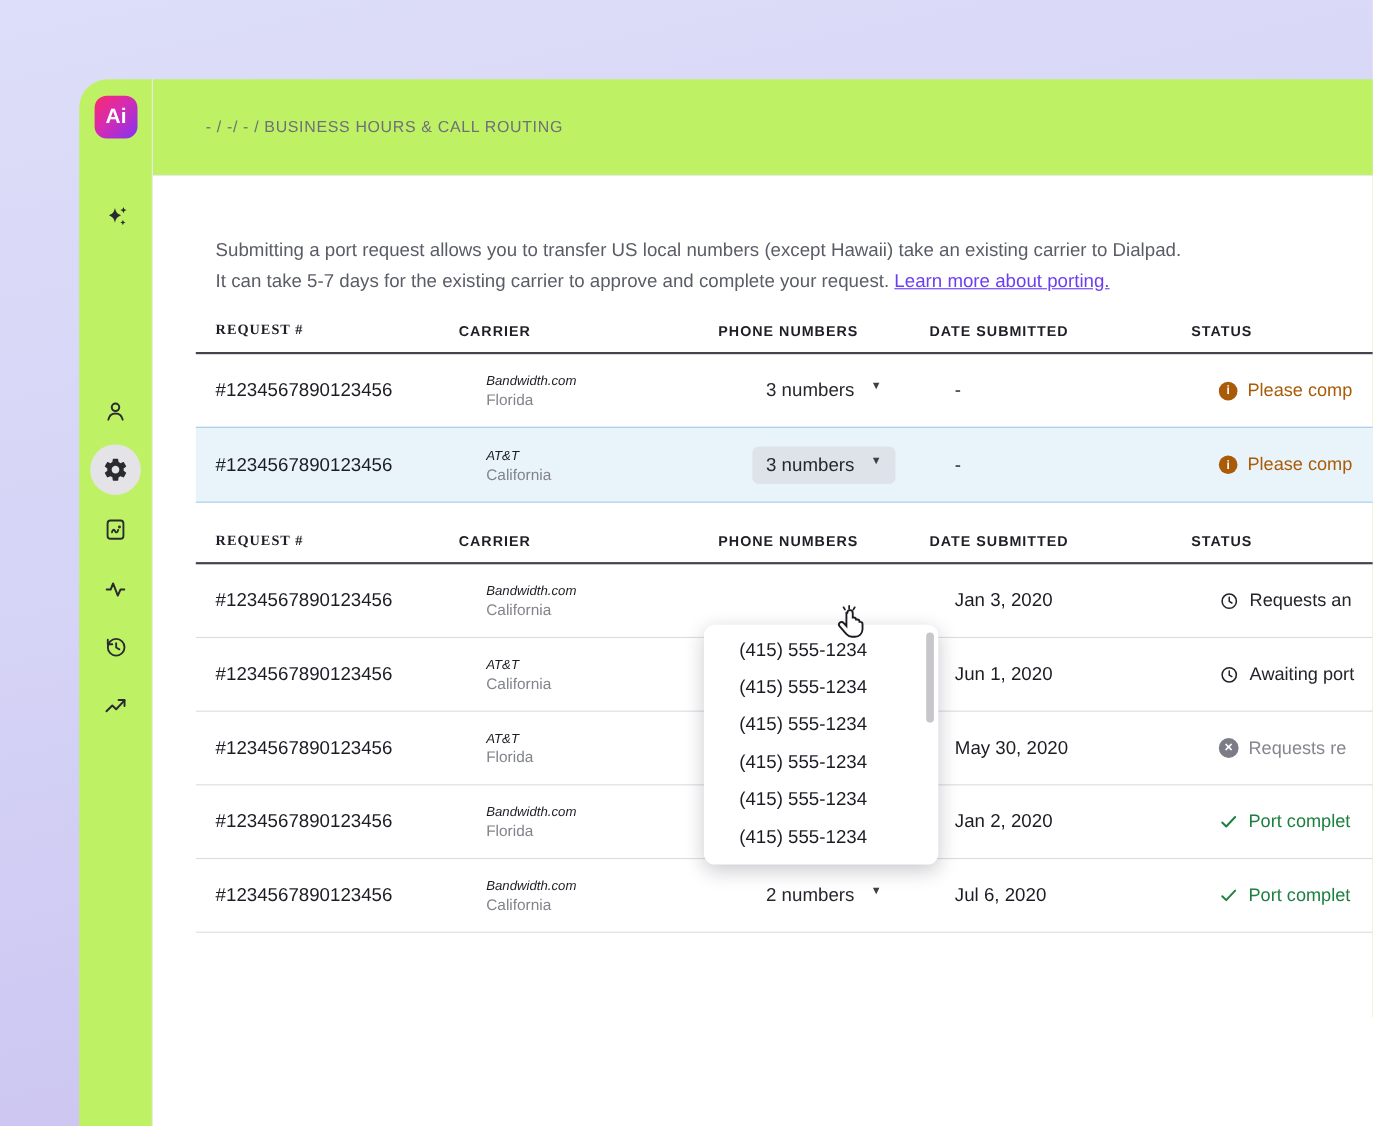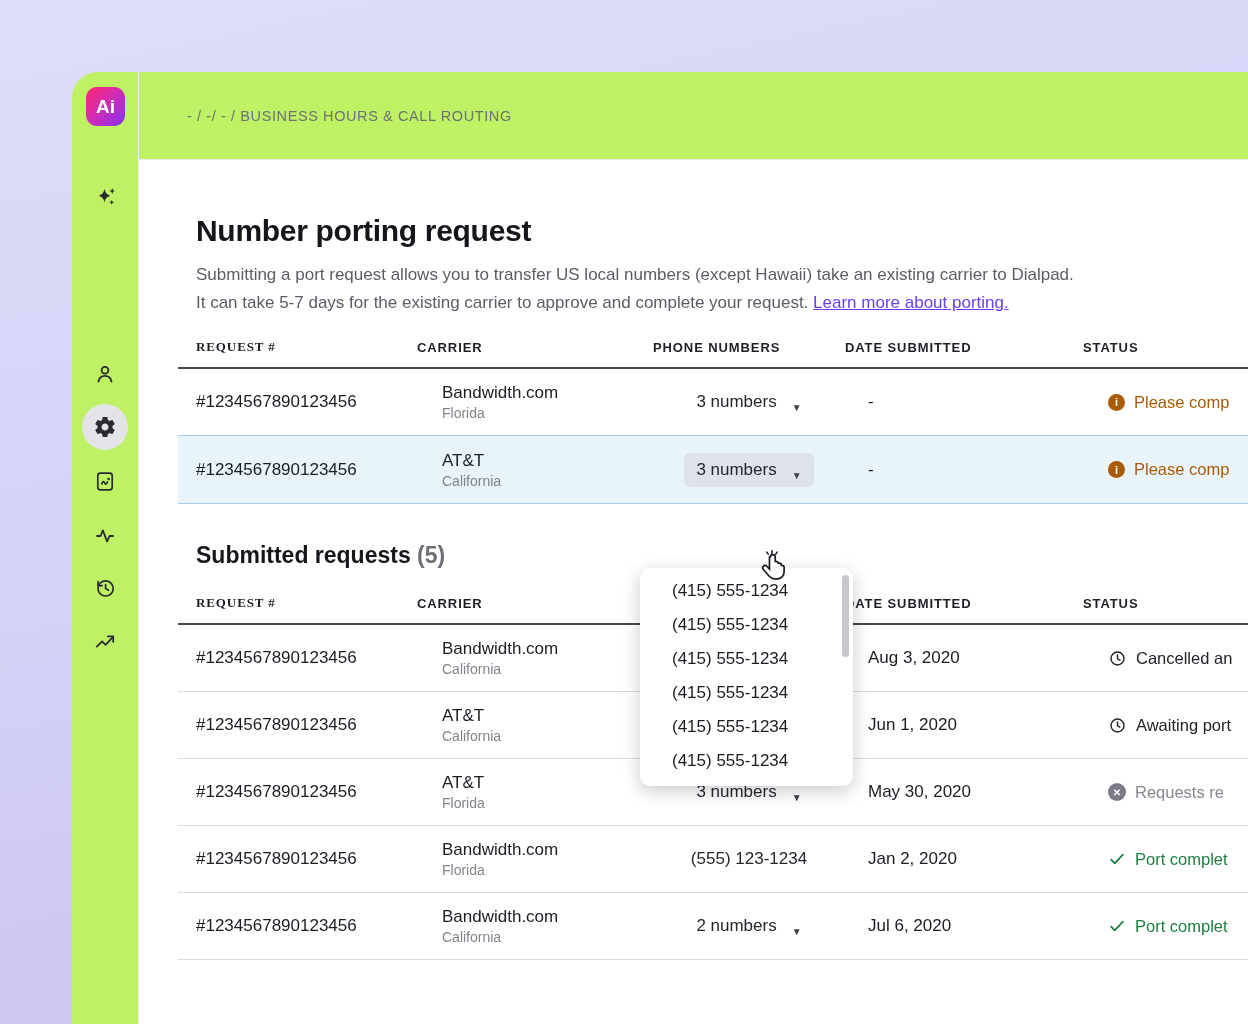--- a/index.html
+++ b/index.html
@@ -65,25 +65,25 @@
   .row {
     display:grid; grid-template-columns:239px 236px 192px 238px 1fr;
     align-items:center; height:67px; border-bottom:1px solid #dcdce0;
   }
   .row.hl {
     background:#e9f3fa; border-top:1px solid #a9cfe8; border-bottom:1px solid #a9cfe8;
     margin-top:-1px; height:69px;
   }
   .cell-req { padding-left:18px; font-size:17px; color:#1c1d24; }
   .cell-carrier { padding-left:25px; }
-  .carrier-name { font-size:17px; color:#1c1d24; }
+  .carrier-name { font-size:12px; color:#1c1d24;font-style:italic; }
   .carrier-state { font-size:14px; color:#82848b; margin-top:2px; }
   .cell-phone { text-align:center; font-size:17px; color:#26272e; }
   .phone-btn {
-    display:inline-flex; align-items:flex-end; gap:15px; padding:7px 12px; border-radius:6px;
+    display:inline-flex; align-items:flex-start; gap:15px; padding:7px 12px; border-radius:6px;
     font-size:17px; color:#26272e; background:transparent;
   }
   .phone-btn.open { background:#dde3e8; }
   .chev { font-size:10px; color:#3f4046; transform:translateY(1px); }
   .cell-date { padding-left:23px; font-size:17px; color:#1c1d24; }
   .cell-status { padding-left:25px; display:flex; align-items:center; gap:9px; white-space:nowrap; font-size:16.5px; }
   .st-warning { color:#a95b07; }
   .st-pending { color:#23242a; }
   .st-cancelled { color:#86878f; }
   .st-success { color:#1d8040; }
@@ -169,21 +169,20 @@
     </div>
   </div>
 
   <div class="topbar">
     <div class="breadcrumb">- / -/ - / BUSINESS HOURS &amp; CALL ROUTING</div>
   </div>
 
   <div class="content">
 
     <div class="page-head">
-      <div class="page-title">Number porting request</div>
       <div class="page-desc">
         <span>Submitting a port request allows you to transfer US local numbers (except Hawaii) take an existing carrier to Dialpad.</span><br>
         <span>It can take 5-7 days for the existing carrier to approve and complete your request.</span>
         <a class="link" href="#">Learn more about porting.</a>
       </div>
     </div>
 
 
     <div class="tbl">
       <div class="tbl-head">
@@ -222,48 +221,44 @@
               <span class="chev">▼</span>
             </span></div>
         <div class="cell-date">-</div>
         <div class="cell-status st-warning">
             <span class="ic-info">i</span>
             <span>Please comp</span>
           </div>
       </div>
     </div>
 
-    <div class="section-title second">
-      <span>Submitted requests</span>
-      <span class="count">(5)</span>
-    </div>
 
     <div class="tbl">
       <div class="tbl-head second">
         <div class="th c-req">REQUEST #</div>
         <div class="th">CARRIER</div>
         <div class="th">PHONE NUMBERS</div>
         <div class="th">DATE SUBMITTED</div>
         <div class="th">STATUS</div>
       </div>
 
       <div class="row">
         <div class="cell-req">#1234567890123456</div>
         <div class="cell-carrier">
           <div class="carrier-name">Bandwidth.com</div>
           <div class="carrier-state">California</div>
         </div>
         <div class="cell-phone"></div>
-        <div class="cell-date">Aug 3, 2020</div>
+        <div class="cell-date">Jan 3, 2020</div>
         <div class="cell-status st-pending">
           <svg width="19" height="19" viewBox="0 0 24 24" fill="none" stroke="#23242a" stroke-width="1.8" stroke-linecap="round">
               <circle cx="12" cy="12" r="8.2"></circle>
               <path d="M12 7.6 v4.7 l3 1.8"></path>
             </svg>
-          <span>Cancelled an</span>
+          <span>Requests an</span>
         </div>
       </div>
 
       <div class="row">
         <div class="cell-req">#1234567890123456</div>
         <div class="cell-carrier">
           <div class="carrier-name">AT&amp;T</div>
           <div class="carrier-state">California</div>
         </div>
         <div class="cell-phone"><span class="phone-btn">

